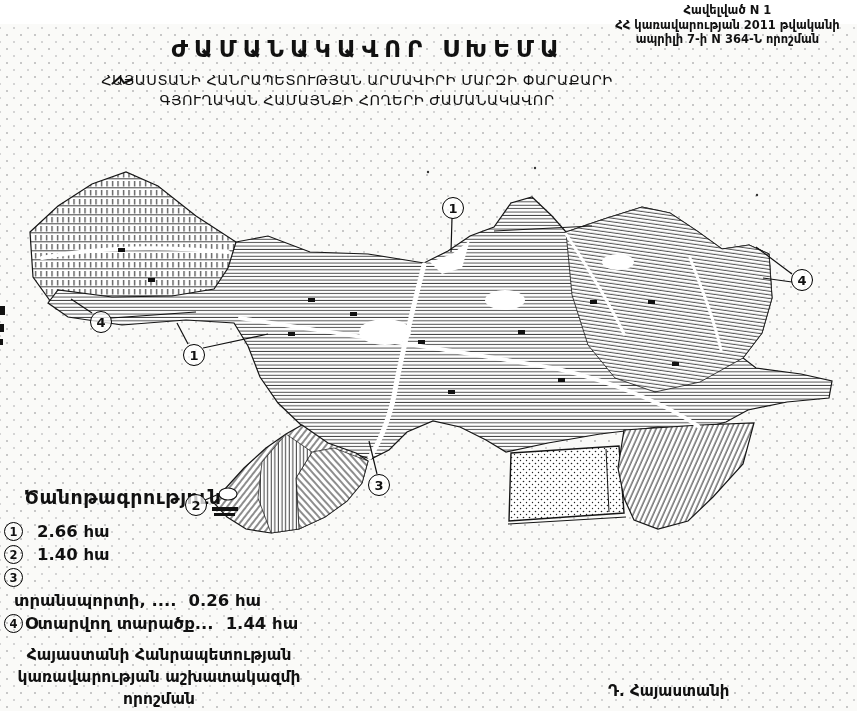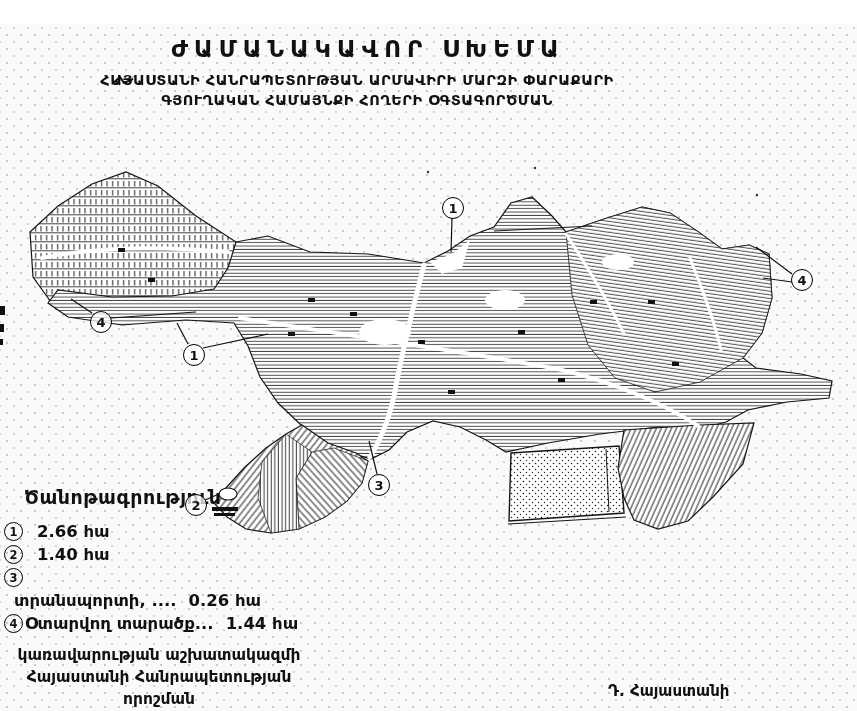--- a/index.html
+++ b/index.html
@@ -23,21 +23,21 @@
   .appendix{
     left:600px;top:3px;width:255px;
     text-align:center;font-size:11.5px;font-weight:bold;line-height:1.28;
   }
   .title{
     left:68px;top:36px;width:600px;text-align:center;
     font-size:23px;font-weight:bold;letter-spacing:6px;
   }
   .subtitle{
     left:57px;top:70px;width:600px;text-align:center;
-    font-size:14.5px;font-weight:bold;line-height:1.4;letter-spacing:.5px;
+    font-size:14.5px;font-weight:normal;line-height:1.4;letter-spacing:.5px;
   }
   .map-svg{position:absolute;left:0;top:0;z-index:1;}
   .callout{
     position:absolute;z-index:3;
     width:20px;height:20px;border:1.7px solid #000;border-radius:50%;
     background:rgba(255,255,255,.75);
     display:flex;align-items:center;justify-content:center;
     font-size:13px;font-weight:bold;line-height:1;
   }
   .legend{left:4px;top:486px;width:330px;}
@@ -178,26 +178,31 @@
     </g>
   </svg>
 
   <div class="callout" style="left:442px;top:197px;">1</div>
   <div class="callout" style="left:90px;top:311px;">4</div>
   <div class="callout" style="left:183px;top:344px;">1</div>
   <div class="callout" style="left:791px;top:269px;">4</div>
   <div class="callout" style="left:185px;top:494px;">2</div>
   <div class="callout" style="left:368px;top:474px;">3</div>
 
+  <div class="abs appendix">
+    <div>Հավելված N 1</div>
+    <div>ՀՀ կառավարության 2011 թվականի</div>
+    <div>ապրիլի 7-ի N 364-Ն որոշման</div>
+  </div>
 
   <div class="abs title">ԺԱՄԱՆԱԿԱՎՈՐ ՍԽԵՄԱ</div>
 
   <div class="abs subtitle">
     <div>ՀԱՅԱՍՏԱՆԻ ՀԱՆՐԱՊԵՏՈՒԹՅԱՆ ԱՐՄԱՎԻՐԻ ՄԱՐԶԻ ՓԱՐԱՔԱՐԻ</div>
-    <div>ԳՅՈՒՂԱԿԱՆ ՀԱՄԱՅՆՔԻ ՀՈՂԵՐԻ ՕԳՏԱԳՈՐԾՄԱՆ</div>
+    <div>ԳՅՈՒՂԱԿԱՆ ՀԱՄԱՅՆՔԻ ՀՈՂԵՐԻ ԺԱՄԱՆԱԿԱՎՈՐ</div>
   </div>
 
   <div class="abs legend">
     <div class="legend-heading">Ծանոթագրություն</div>
 
     <div class="legend-line">
       <span class="cnum">1</span>
       <span class="lval">2.66 հա</span>
     </div>
 
@@ -215,20 +220,20 @@
     </div>
 
     <div class="legend-line">
       <span class="cnum">4</span>
       <span>Օտարվող տարածք...</span>
       <span class="lval">1.44 հա</span>
     </div>
   </div>
 
   <div class="abs footer-office">
+    <div>Հայաստանի Հանրապետության</div>
     <div>կառավարության աշխատակազմի</div>
-    <div>Հայաստանի Հանրապետության</div>
     <div>որոշման</div>
   </div>
 
   <div class="abs signature">Դ. Հայաստանի</div>
 
 </div>
 
 </body></html>

